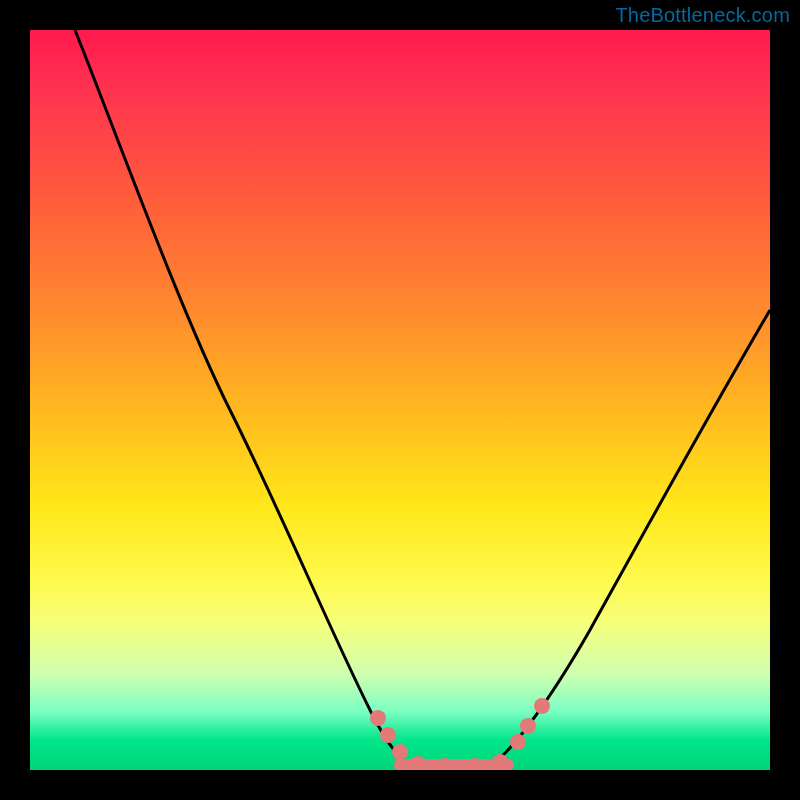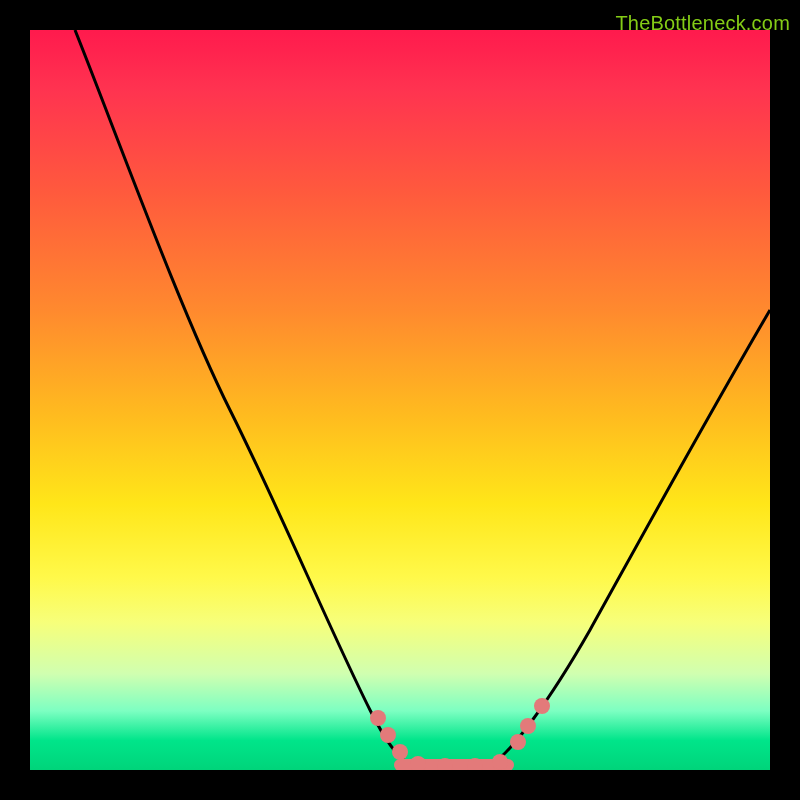--- a/index.html
+++ b/index.html
@@ -42,25 +42,24 @@
   }
   svg.curves {
     position: absolute;
     top: 0;
     left: 0;
   }
   .attribution {
     position: absolute;
     top: 4px;
     right: 10px;
-    color: #84cc16;
+    color: #0369a1;
     font-size: 20px;
     letter-spacing: 0.2px;
     font-weight: 400;
-    margin-top: 8px;
   }
 </style>
 </head>
 <body>
 
 <div class="frame">
   <div class="plot">
     <svg class="curves" width="740" height="740" viewBox="0 0 740 740">
 
       <path d="M45,0

